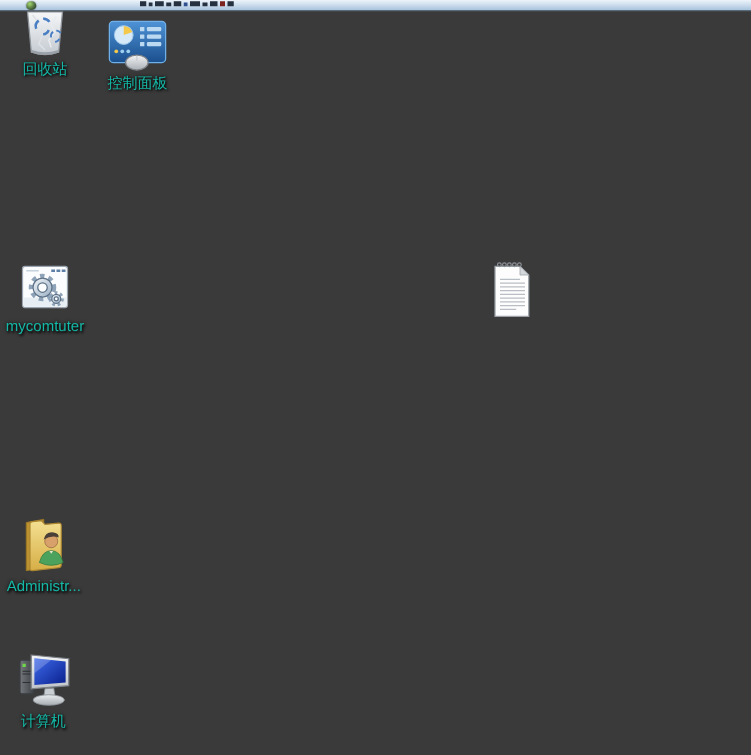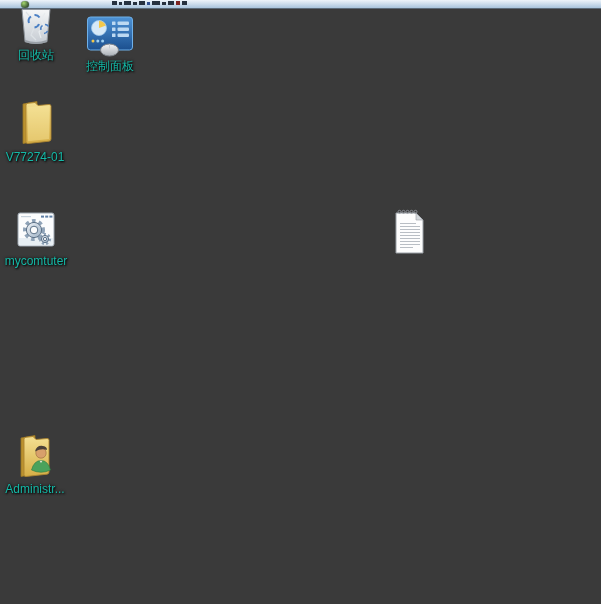--- a/index.html
+++ b/index.html
@@ -143,30 +143,20 @@
         <circle cx="7" cy="25" r="1.5" fill="#f4c84a"></circle>
         <circle cx="11.8" cy="25" r="1.5" fill="#9fd0f0"></circle>
         <circle cx="16.6" cy="25" r="1.5" fill="#9fd0f0"></circle>
         <ellipse cx="23.5" cy="34" rx="9" ry="6" fill="url(#mouseg)" stroke="#7d8288"></ellipse>
         <path d="M23.5 28.5 v4" stroke="#c7ccd1" stroke-width="1"></path>
       </svg>
     </div>
     <div class="icon-label">控制面板</div>
   </div>
 
-  <div class="icon-item" style="left:0px;top:98px;width:70px">
-    <div class="icon-art">
-      <svg width="42" height="50" viewBox="0 0 42 50">
-        <path d="M9 6 L23 3.5 L23 43 L9 45.5 Z" fill="#bb922f" stroke="#9a7724" stroke-width="0.8"></path>
-        <path d="M12 7 Q12 5.5 14 5.3 L21 4.5 L24 7.5 L35 6.5 Q37 6.3 37 8.3 L37 41 Q37 43 35 43.2 L14 45.5 Q12 45.7 12 43.7 Z" fill="url(#foldg)" stroke="#ab8530" stroke-width="0.9"></path>
-        <path d="M14 9 L35 7.5 L35 41 L14 43.2 Z" fill="#f6e49b" opacity="0.45"></path>
-      </svg>
-    </div>
-    <div class="icon-label">V77274-01</div>
-  </div>
 
   <div class="icon-item" style="left:0px;top:210px;width:72px">
     <div class="icon-art">
       <svg width="42" height="42" viewBox="0 0 42 42">
         <rect x="3" y="3" width="36" height="33" rx="2" fill="#fbfcfd" stroke="#9aa4ae"></rect>
         <rect x="4" y="28" width="34" height="7.5" fill="#dce6ee" opacity="0.6"></rect>
         <rect x="6" y="6" width="10" height="1.2" fill="#c6d2dc"></rect>
         <g fill="#5e7fa6">
           <rect x="26" y="5.6" width="3" height="2"></rect>
             <rect x="30.2" y="5.6" width="3" height="2"></rect>
@@ -177,34 +167,49 @@
         <circle cx="19" cy="20" r="3.8" fill="#fbfcfd" stroke="#5d7288"></circle>
         <circle cx="30" cy="29" r="4.6" fill="none" stroke="#8fa3b8" stroke-width="3" stroke-dasharray="2 2"></circle>
         <circle cx="30" cy="29" r="3.6" fill="url(#gearg)" stroke="#5d7288"></circle>
         <circle cx="30" cy="29" r="1.6" fill="#fbfcfd" stroke="#5d7288"></circle>
       </svg>
     </div>
     <div class="icon-label">mycomtuter</div>
   </div>
 
 
-  <div class="icon-item" style="left:0px;top:432px;width:70px">
+  <div class="icon-item" style="left:0px;top:412px;width:70px">
     <div class="icon-art">
       <svg width="44" height="48" viewBox="0 0 44 48">
         <path d="M8 6 L22 3.5 L22 42 L8 44.5 Z" fill="#bb922f" stroke="#9a7724" stroke-width="0.8"></path>
         <path d="M11 7 Q11 5.5 13 5.3 L20 4.5 L23 7.5 L34 6.5 Q36 6.3 36 8.3 L36 40 Q36 42 34 42.2 L13 44.5 Q11 44.7 11 42.7 Z" fill="url(#foldg)" stroke="#ab8530" stroke-width="0.9"></path>
         <circle cx="28" cy="21" r="5.2" fill="#d8a06b" stroke="#8a5a30" stroke-width="0.5"></circle>
         <path d="M22 19.5 Q23.5 13 30 14 Q34.5 14.8 33.8 18 Q28.5 16 22 19.5 Z" fill="#4a4038"></path>
         <path d="M18.5 38 Q21 28.5 28 28.5 Q35 28.5 37.5 38 Q28 42.5 18.5 38 Z" fill="#4aa25c" stroke="#2f7a40" stroke-width="0.6"></path>
         <path d="M26.5 28.8 L28 31 L29.5 28.8 Z" fill="#e8e2d4"></path>
       </svg>
     </div>
     <div class="icon-label">Administr...</div>
   </div>
 
+  <div class="icon-item" style="left:0px;top:520px;width:69px">
+    <div class="icon-art">
+      <svg width="46" height="48" viewBox="0 0 46 48">
+        <rect x="4" y="8" width="11" height="27" rx="1.5" fill="url(#twg)" stroke="#3a3e42"></rect>
+        <rect x="6" y="11" width="2.6" height="2.6" fill="#6fd84a"></rect>
+        <path d="M6 17 h7 M6 19.2 h7 M6 26 h7" stroke="#2b2f32" stroke-width="0.9"></path>
+        <path d="M13 4 L43 7 L43 28.5 L13 31 Z" fill="url(#mfg)" stroke="#7d8288"></path>
+        <path d="M15.5 6.6 L40.5 9.2 L40.5 26 L15.5 28 Z" fill="url(#scg)"></path>
+        <path d="M15.5 6.6 L29 8 L15.5 18.5 Z" fill="#ffffff" opacity="0.22"></path>
+        <path d="M24 31 L31 30.5 L32 37 L23 37.7 Z" fill="#c9ced3" stroke="#8d9298" stroke-width="0.7"></path>
+        <ellipse cx="27" cy="40" rx="12.5" ry="4.2" fill="url(#bsg)" stroke="#8d9298" stroke-width="0.7"></ellipse>
+      </svg>
+    </div>
+    <div class="icon-label">计算机</div>
+  </div>
 
   <div class="icon-item" style="left:375px;top:206px;width:70px">
     <div class="icon-art">
       <svg width="38" height="50" viewBox="0 0 38 50">
         <path d="M5 7 L25 7 L32 14 L32 47 L5 47 Z" fill="#fdfdfd" stroke="#9aa0a6"></path>
         <path d="M25 7 L25 14 L32 14 Z" fill="#d4d8dc" stroke="#9aa0a6" stroke-width="0.6"></path>
         <g fill="none" stroke="#8d9298" stroke-width="0.9">
           <circle cx="8.5" cy="5.8" r="1.5"></circle>
             <circle cx="12.5" cy="5.8" r="1.5"></circle>
           <circle cx="16.5" cy="5.8" r="1.5"></circle>

